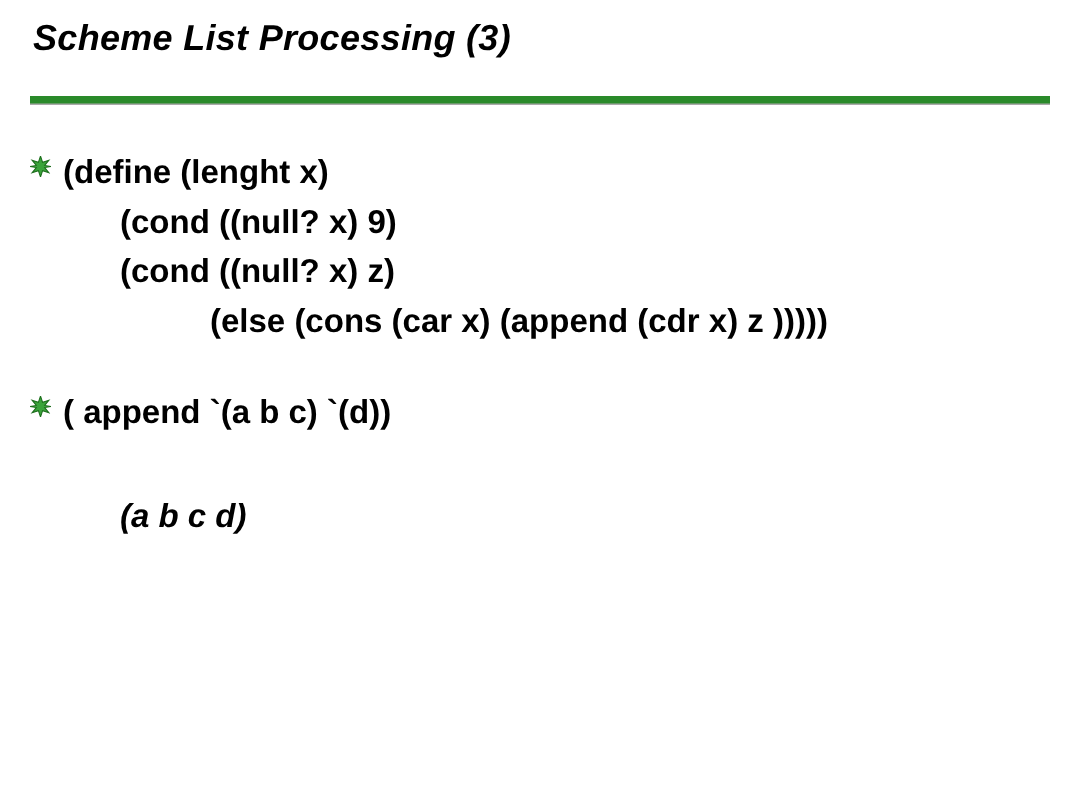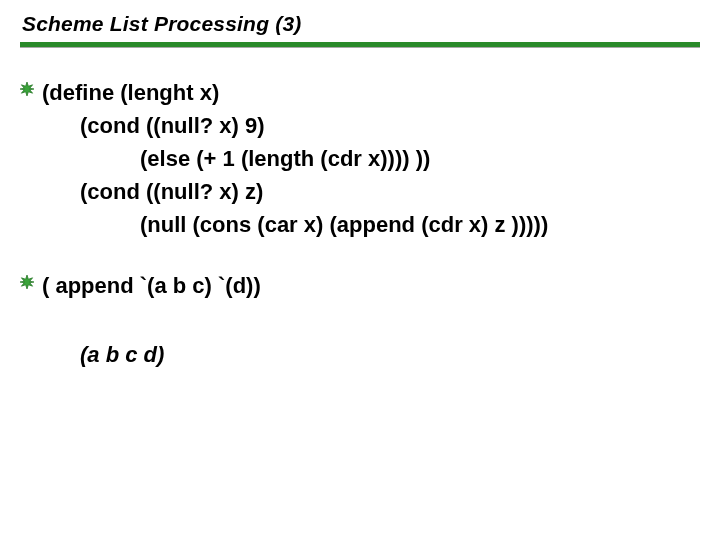--- a/index.html
+++ b/index.html
@@ -15,26 +15,26 @@
     width: 720px;
     height: 540px;
     box-sizing: border-box;
     padding: 12px 20px 20px 20px;
     position: relative;
   }
   .title-block {
     margin-bottom: 14px;
   }
   .title {
-    font-size: 21px;
+    font-size: 24px;
     font-weight: bold;
     font-style: italic;
     letter-spacing: 0.2px;
     padding-left: 2px;
-    padding-bottom: 6px;
+    padding-bottom: 24px;
   }
   .rule {
     height: 5px;
     background: #2a8a2a;
     width: 100%;
     border-bottom: 1px solid #a9a9a9;
   }
   .content {
     padding-top: 10px;
   }
@@ -85,24 +85,23 @@
 
     <div class="bullet-row">
       <span class="bullet-icon">
         <svg viewBox="0 0 20 20" width="14" height="14">
           <polygon points="10,0 12,6 18,4 14,9 20,10 14,11 18,16 12,14 10,20 8,14 2,16 6,11 0,10 6,9 2,4 8,6" fill="#3aa33a" stroke="#1d6e1d" stroke-width="1"></polygon>
         </svg>
       </span>
       <span class="bullet-text">(define (lenght x)</span>
     </div>
     <div class="sub-line">(cond ((null? x) 9)</div>
-    <div class="sub-line deeper">(else (+ 1 (length (cdr x)))) ))</div>
 
     <div class="sub-line">(cond ((null? x) z)</div>
-    <div class="sub-line deeper">(null (cons (car x) (append (cdr x) z )))))</div>
+    <div class="sub-line deeper">(else (cons (car x) (append (cdr x) z )))))</div>
 
     <div class="bullet-row spaced">
       <span class="bullet-icon">
         <svg viewBox="0 0 20 20" width="14" height="14">
           <polygon points="10,0 12,6 18,4 14,9 20,10 14,11 18,16 12,14 10,20 8,14 2,16 6,11 0,10 6,9 2,4 8,6" fill="#3aa33a" stroke="#1d6e1d" stroke-width="1"></polygon>
         </svg>
       </span>
       <span class="bullet-text">( append  `(a b c) `(d))</span>
     </div>
     <div class="sub-line italic-line">(a b c d)</div>

